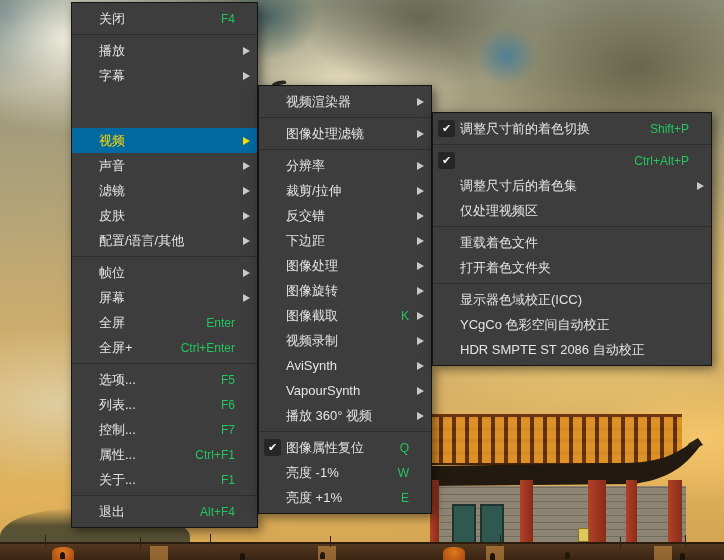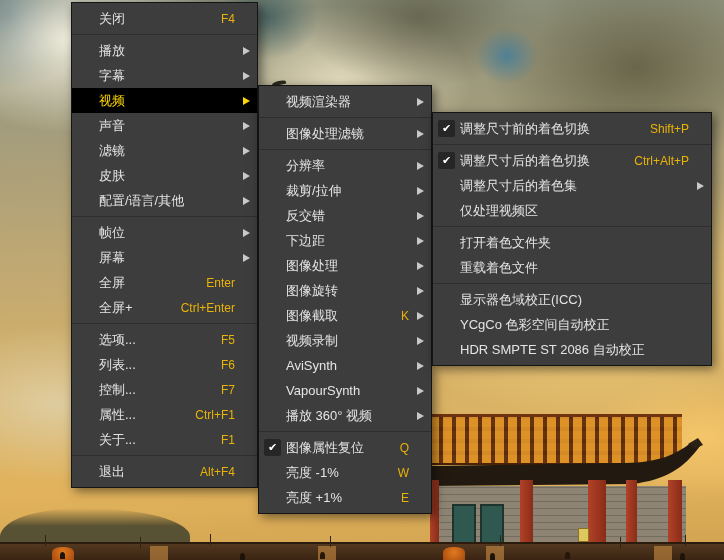--- a/index.html
+++ b/index.html
@@ -55,25 +55,25 @@
         box-shadow:3px 3px 10px rgba(0,0,0,.5);padding:3px 0;box-sizing:border-box;}
   .menu-main  {left:71px; top:2px;  width:187px;text-align:right;}
   .menu-video {left:258px;top:85px; width:174px;}
   .menu-shader{left:432px;top:112px;width:280px;}
   .mi{display:flex;align-items:center;height:25px;padding:0 7px 0 0;
       font-size:13px;color:#e4e4e4;white-space:nowrap;}
   .chk{flex:0 0 27px;display:flex;align-items:center;justify-content:center;}
   .box{width:17px;height:17px;background:#262626;border-radius:2px;color:#fff;
        font-size:11px;line-height:17px;text-align:center;font-weight:bold;}
   .lbl{overflow:hidden;}
-  .sc{margin-left:auto;padding:0 4px 0 8px;color:#eab308;font-size:12px;}
+  .sc{margin-left:auto;padding:0 4px 0 8px;color:#22c55e;font-size:12px;}
   .arr{flex:0 0 11px;display:flex;justify-content:flex-end;align-items:center;height:100%;}
   .arr.on::before{content:"";width:0;height:0;border-left:7px solid #c9c9c9;
        border-top:4px solid transparent;border-bottom:4px solid transparent;}
-  .mi.hl{background:#000000;color:#ffd800;}
+  .mi.hl{background:#0369a1;color:#ffd800;margin-top:40px;}
   .mi.hl .sc{color:#ffd800;}
   .mi.hl .arr.on::before{border-left-color:#ffd800;}
   .sep{height:1px;background:#2e2e2e;margin:3px 0;}
 </style>
 </head>
 <body>
 
 <div class="stage">
 
   <div class="bg">
@@ -329,46 +329,45 @@
         </span>
         <span class="lbl">调整尺寸前的着色切换</span>
         <span class="sc">Shift+P</span>
         <span class="arr"></span>
       </div>
       <div class="sep"></div>
       <div class="mi">
         <span class="chk">
           <span class="box">✔</span>
         </span>
-        <span class="lbl">调整尺寸后的着色切换</span>
         <span class="sc">Ctrl+Alt+P</span>
         <span class="arr"></span>
       </div>
       <div class="mi">
         <span class="chk"></span>
         <span class="lbl">调整尺寸后的着色集</span>
         <span class="sc"></span>
         <span class="arr on"></span>
       </div>
       <div class="mi">
         <span class="chk"></span>
         <span class="lbl">仅处理视频区</span>
         <span class="sc"></span>
         <span class="arr"></span>
       </div>
       <div class="sep"></div>
       <div class="mi">
         <span class="chk"></span>
+        <span class="lbl">重载着色文件</span>
+        <span class="sc"></span>
+        <span class="arr"></span>
+      </div>
+      <div class="mi">
+        <span class="chk"></span>
         <span class="lbl">打开着色文件夹</span>
-        <span class="sc"></span>
-        <span class="arr"></span>
-      </div>
-      <div class="mi">
-        <span class="chk"></span>
-        <span class="lbl">重载着色文件</span>
         <span class="sc"></span>
         <span class="arr"></span>
       </div>
       <div class="sep"></div>
       <div class="mi">
         <span class="chk"></span>
         <span class="lbl">显示器色域校正(ICC)</span>
         <span class="sc"></span>
         <span class="arr"></span>
       </div>

